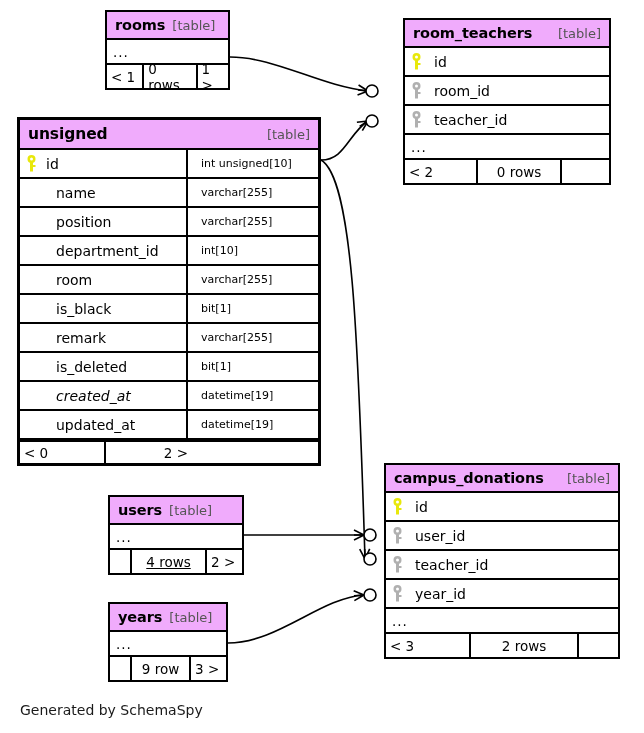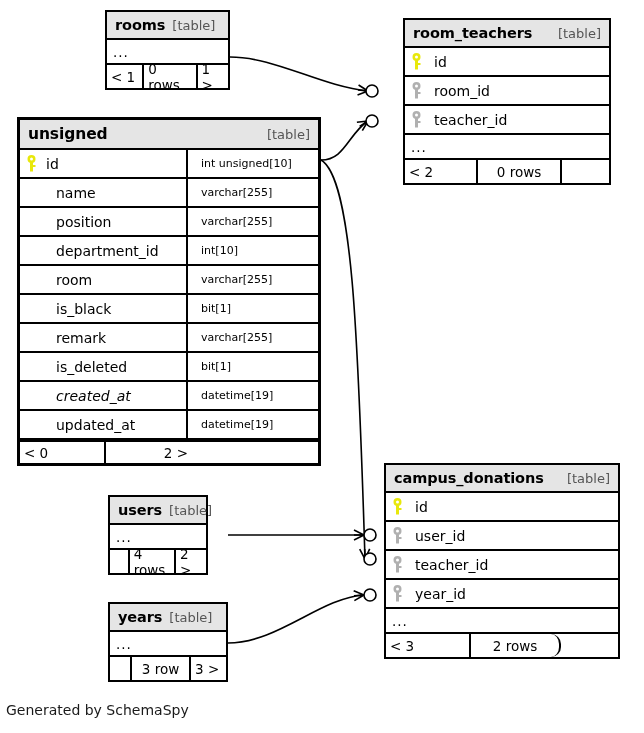--- a/index.html
+++ b/index.html
@@ -38,21 +38,21 @@
     background: #ffffff;
     border: 2px solid #000000;
     z-index: 2;
   }
   .table-box.focal {
     border-width: 3px;
   }
 
   .tbl-header {
     box-sizing: border-box;
-    background: #e5e5e5;
+    background: #f0abfc;
     border-bottom: 2px solid #000000;
     display: flex;
     align-items: center;
     justify-content: space-between;
     padding: 0 8px;
     height: 28px;
     white-space: nowrap;
   }
   .tbl-name {
     font-weight: bold;
@@ -140,21 +140,21 @@
     padding: 0 4px;
     overflow: hidden;
   }
   .footer-cell:last-child { border-right: none; }
   .fc-left   { justify-content: flex-start; }
   .fc-center { justify-content: center; }
   .fc-right  { justify-content: flex-end; }
 
   #credit {
     position: absolute;
-    left: 6px;
+    left: 20px;
     top: 702px;
     font-size: 14px;
     color: #1a1a1a;
     white-space: nowrap;
     z-index: 2;
   }
 </style>
 </head>
 <body>
 
@@ -415,46 +415,46 @@
             <rect x="6" y="10" width="2.5" height="2" fill="#b0b0b0"></rect>
           </svg>
         </span>
         <span class="field-label">year_id</span>
       </div>
     </div>
 
     <div class="ellipsis-row">...</div>
     <div class="footer-row">
       <div class="footer-cell fc-left" style="width:85px;">&lt; 3</div>
-      <div class="footer-cell fc-center" style="width:90px;border-radius:10px;">2 rows</div>
+      <div class="footer-cell fc-center" style="width:108px;">2 rows</div>
       <div class="footer-cell fc-right" style="flex:1 1 auto;"></div>
     </div>
   </div>
 
-  <div class="table-box" style="left:108px; top:495px; width:100px;">
+  <div class="table-box" style="left:108px; top:495px; width:136px;">
     <div class="tbl-header compact">
       <span class="tbl-name">users</span>
       <span class="tbl-kind">[table]</span>
     </div>
     <div class="ellipsis-row">...</div>
     <div class="footer-row">
       <div class="footer-cell fc-left" style="width:22px;"></div>
-      <div class="footer-cell fc-center" style="flex:1 1 auto;">4 rows</div>
+      <div class="footer-cell fc-center" style="flex:1 1 auto;text-decoration:underline;">4 rows</div>
       <div class="footer-cell fc-left" style="width:35px;">2 &gt;</div>
     </div>
   </div>
 
   <div class="table-box" style="left:108px; top:602px; width:120px;">
     <div class="tbl-header compact">
       <span class="tbl-name">years</span>
       <span class="tbl-kind">[table]</span>
     </div>
     <div class="ellipsis-row">...</div>
     <div class="footer-row">
       <div class="footer-cell fc-left" style="width:22px;"></div>
-      <div class="footer-cell fc-center" style="flex:1 1 auto;">3 row</div>
+      <div class="footer-cell fc-center" style="flex:1 1 auto;">9 row</div>
       <div class="footer-cell fc-left" style="width:35px;">3 &gt;</div>
     </div>
   </div>
 
   <div id="credit">Generated by SchemaSpy</div>
 
 </div>
 
 </body></html>

